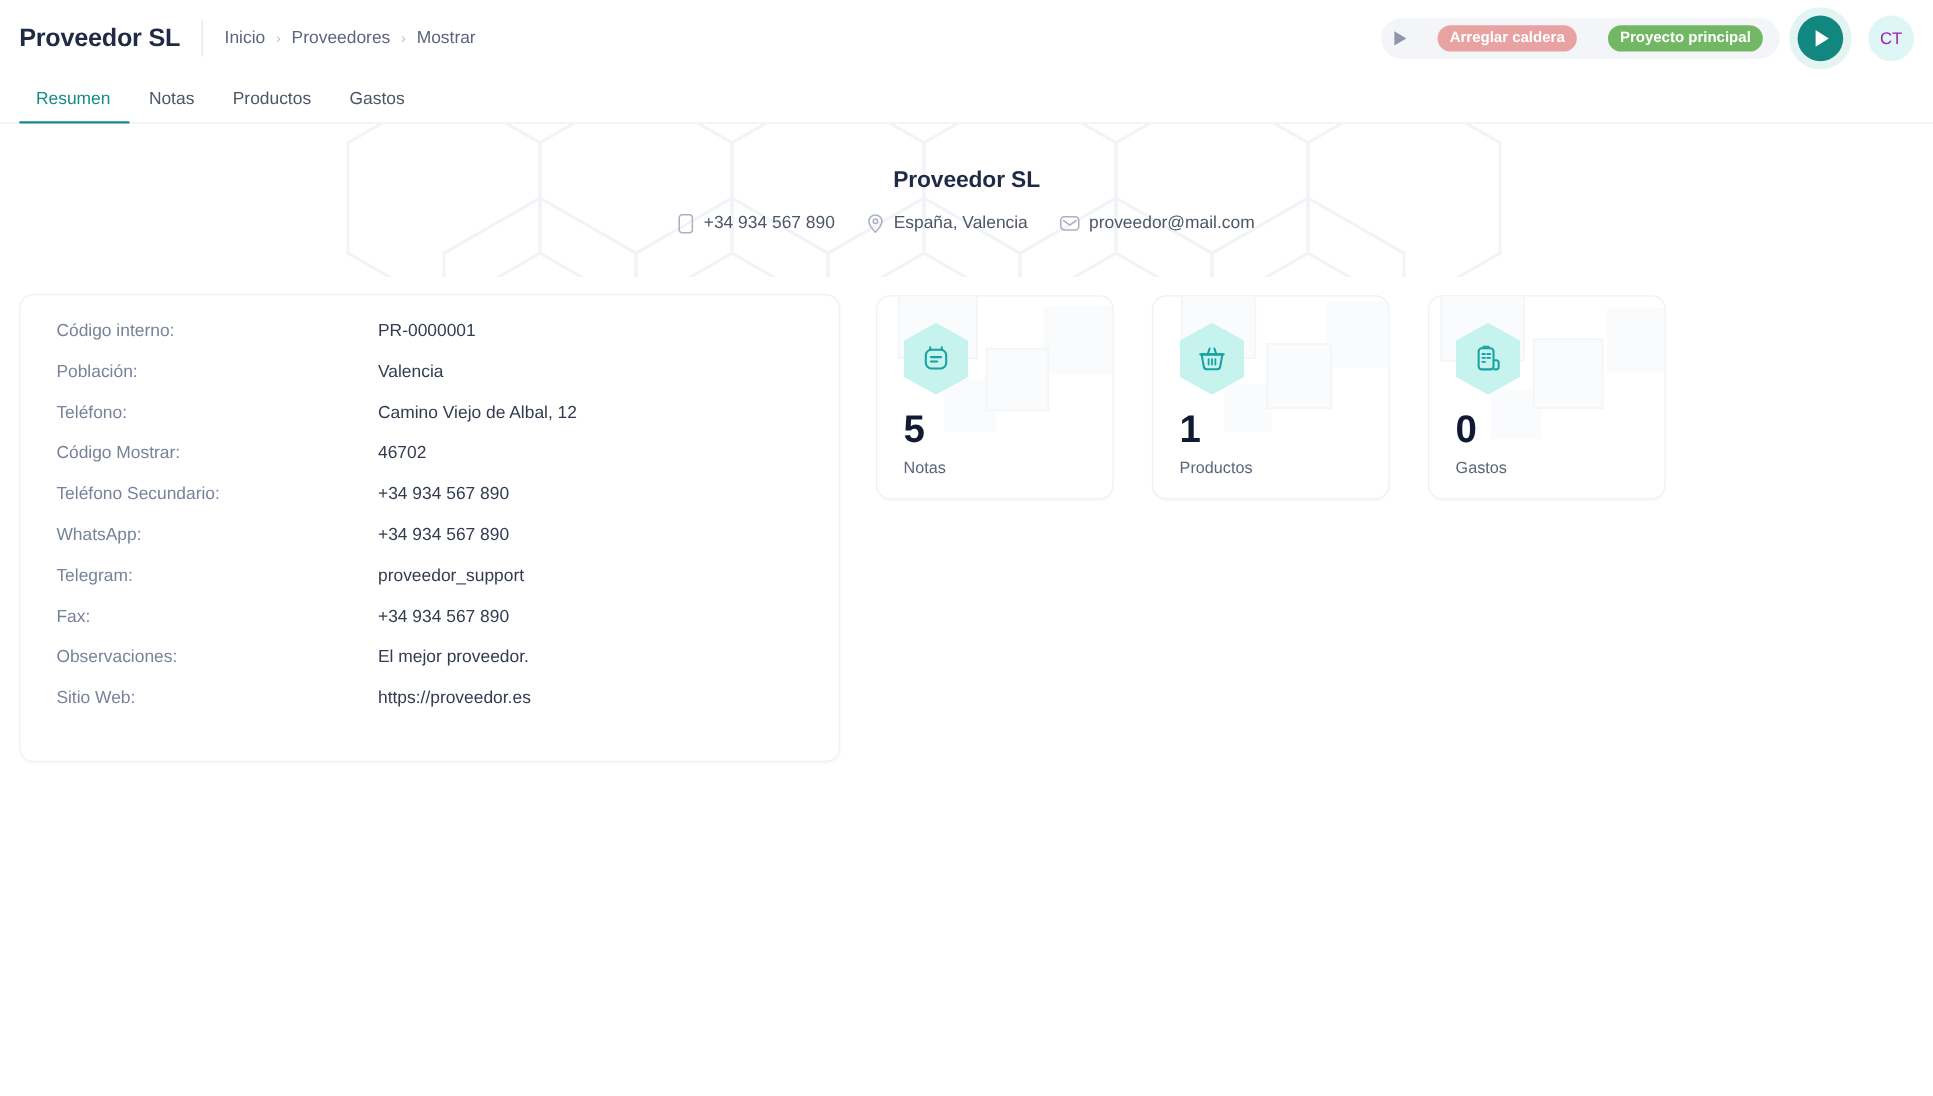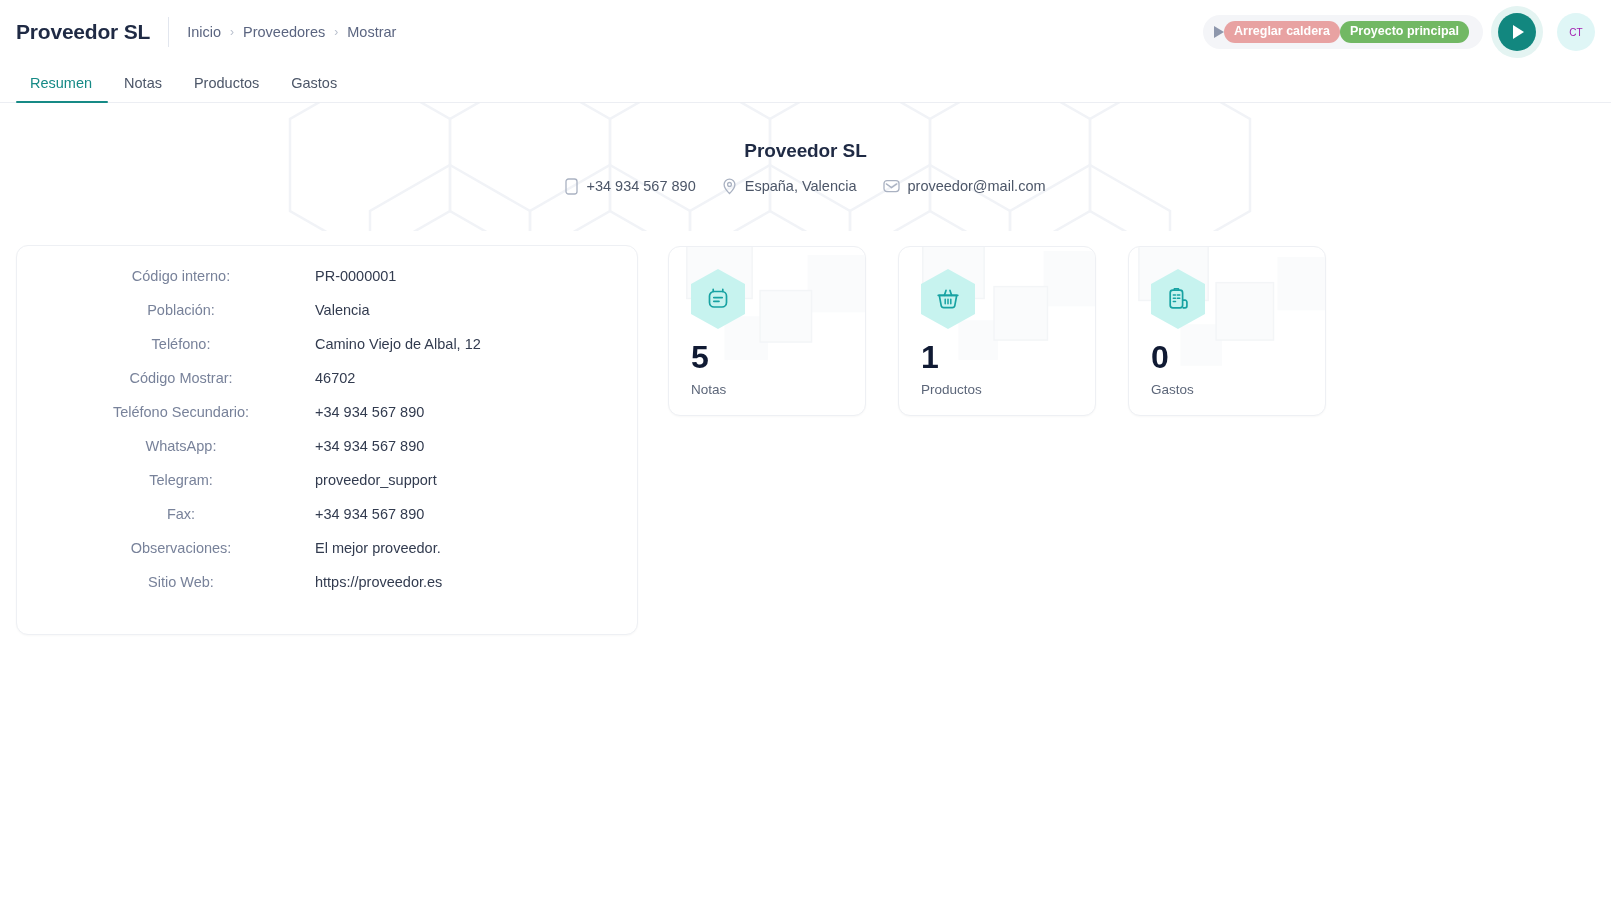--- a/index.html
+++ b/index.html
@@ -53,21 +53,21 @@
 
   .topbar-right {
     margin-left: auto;
     display: flex;
     align-items: center;
     gap: 0px;
   }
   .task-pill {
     display: flex;
     align-items: center;
-    gap: 0;
+    gap: 26px;
     background: #f4f5f8;
     border-radius: 999px;
     padding: 6px 14px 6px 11px;
     height: 34px;
   }
   .play-small {
     width: 0; height: 0;
     border-left: 10px solid #8e97ac;
     border-top: 6.5px solid transparent;
     border-bottom: 6.5px solid transparent;
@@ -112,21 +112,21 @@
     border-top: 7px solid transparent;
     border-bottom: 7px solid transparent;
     margin-left: 3px;
   }
   .avatar {
     width: 38px;
     height: 38px;
     border-radius: 50%;
     background: #dff6f6;
     color: #a21caf;
-    font-size: 10px;
+    font-size: 14px;
     display: flex;
     align-items: center;
     justify-content: center;
     margin-left: 14px;
     flex: 0 0 auto;
   }
 
   
   .tabs-wrap {
     border-bottom: 1px solid #eceef3;
@@ -200,28 +200,27 @@
 
   
   .content {
     display: flex;
     align-items: flex-start;
     gap: 30px;
     padding: 14px 16px 0;
   }
 
   .info-card {
-    width: 622px;
+    width: 684px;
     background: #ffffff;
     border: 1px solid #eef0f4;
     border-radius: 12px;
     padding: 22px 30px 26px;
     box-shadow: 0 1px 2px rgba(16,24,40,0.03);
     flex: 0 0 auto;
-    text-align: center;
   }
   .info-row {
     display: flex;
     align-items: baseline;
     height: 34px;
   }
   .info-label {
     width: 268px;
     font-size: 14.5px;
     color: #78829a;

